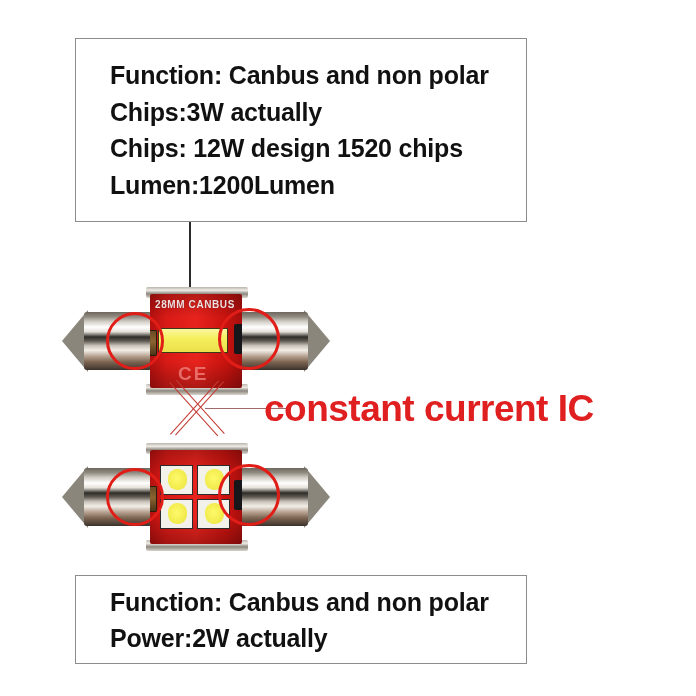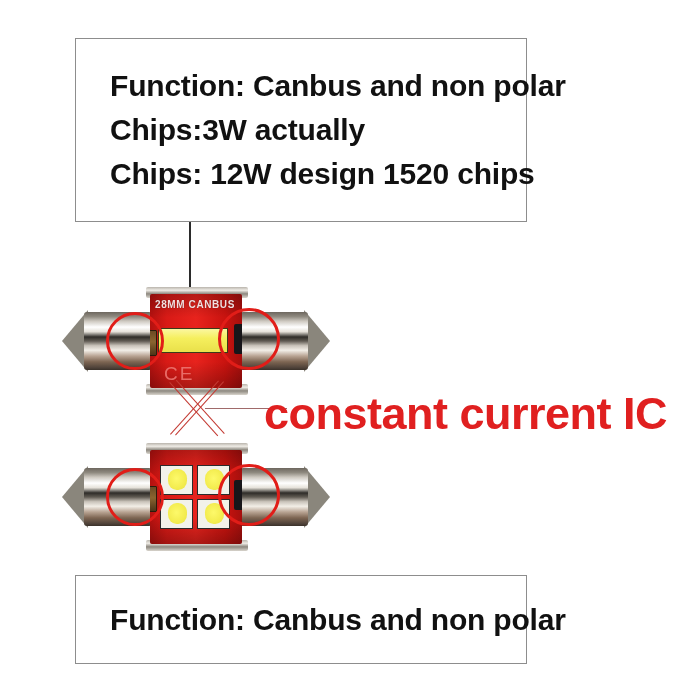--- a/index.html
+++ b/index.html
@@ -42,21 +42,21 @@
     height: 89px;
   }
   .spec-lines {
     position: absolute;
     left: 34px;
     top: 50%;
     transform: translateY(-50%);
     right: 12px;
   }
   .spec-line {
-    font-size: 30px;
+    font-size: 25px;
     font-weight: bold;
     color: #111111;
     letter-spacing: -0.2px;
     line-height: 1.46;
     white-space: nowrap;
   }
 
   
   #leader-top {
     position: absolute;
@@ -79,21 +79,21 @@
     height: 1px;
     background: #c33a33;
     transform-origin: 0 0;
   }
 
   
   #ic-label {
     position: absolute;
     left: 264px;
     top: 388px;
-    font-size: 45px;
+    font-size: 37px;
     font-weight: bold;
     color: #e02020;
     letter-spacing: -0.5px;
     white-space: nowrap;
   }
 
   
   .bulb {
     position: absolute;
     width: 268px;
@@ -155,24 +155,24 @@
     top: 5px;
     font-size: 10px;
     font-weight: bold;
     color: #f3dede;
     letter-spacing: 0.6px;
     white-space: nowrap;
     text-shadow: 0 0 1px rgba(0,0,0,0.5);
   }
   .ce-mark {
     position: absolute;
-    left: 14px;
+    left: 28px;
     bottom: 3px;
     font-size: 19px;
-    font-weight: normal;
+    font-weight: bold;
     color: #ef7a75;
     letter-spacing: 2px;
     opacity: 0.85;
   }
 
   
   .clamp {
     position: absolute;
     left: 84px;
     width: 102px;
@@ -257,20 +257,21 @@
 </head>
 <body>
 
 <div id="page">
 
   <div id="spec-box-top" class="spec-box">
     <div class="spec-lines">
       <div class="spec-line">Function: Canbus and non polar</div>
       <div class="spec-line">Chips:3W actually</div>
       <div class="spec-line">Chips: 12W design 1520 chips</div>
+      <div class="spec-line">Lumen:1200Lumen</div>
     </div>
   </div>
 
   <div id="leader-top"></div>
 
   <div id="bulb-top" class="bulb">
     <div class="cap-tip left"></div>
     <div class="cap-tip right"></div>
     <div class="cap-barrel left"></div>
     <div class="cap-barrel right"></div>
@@ -321,16 +322,17 @@
       <div class="component comp-dark"></div>
     </div>
 
     <div class="hl-circle" style="left:44px; top:20px; width:58px; height:58px;"></div>
     <div class="hl-circle" style="left:156px; top:16px; width:62px; height:62px;"></div>
   </div>
 
   <div id="spec-box-bottom" class="spec-box">
     <div class="spec-lines">
       <div class="spec-line">Function: Canbus and non polar</div>
+      <div class="spec-line">Power:2W actually</div>
     </div>
   </div>
 
 </div>
 
 </body></html>

